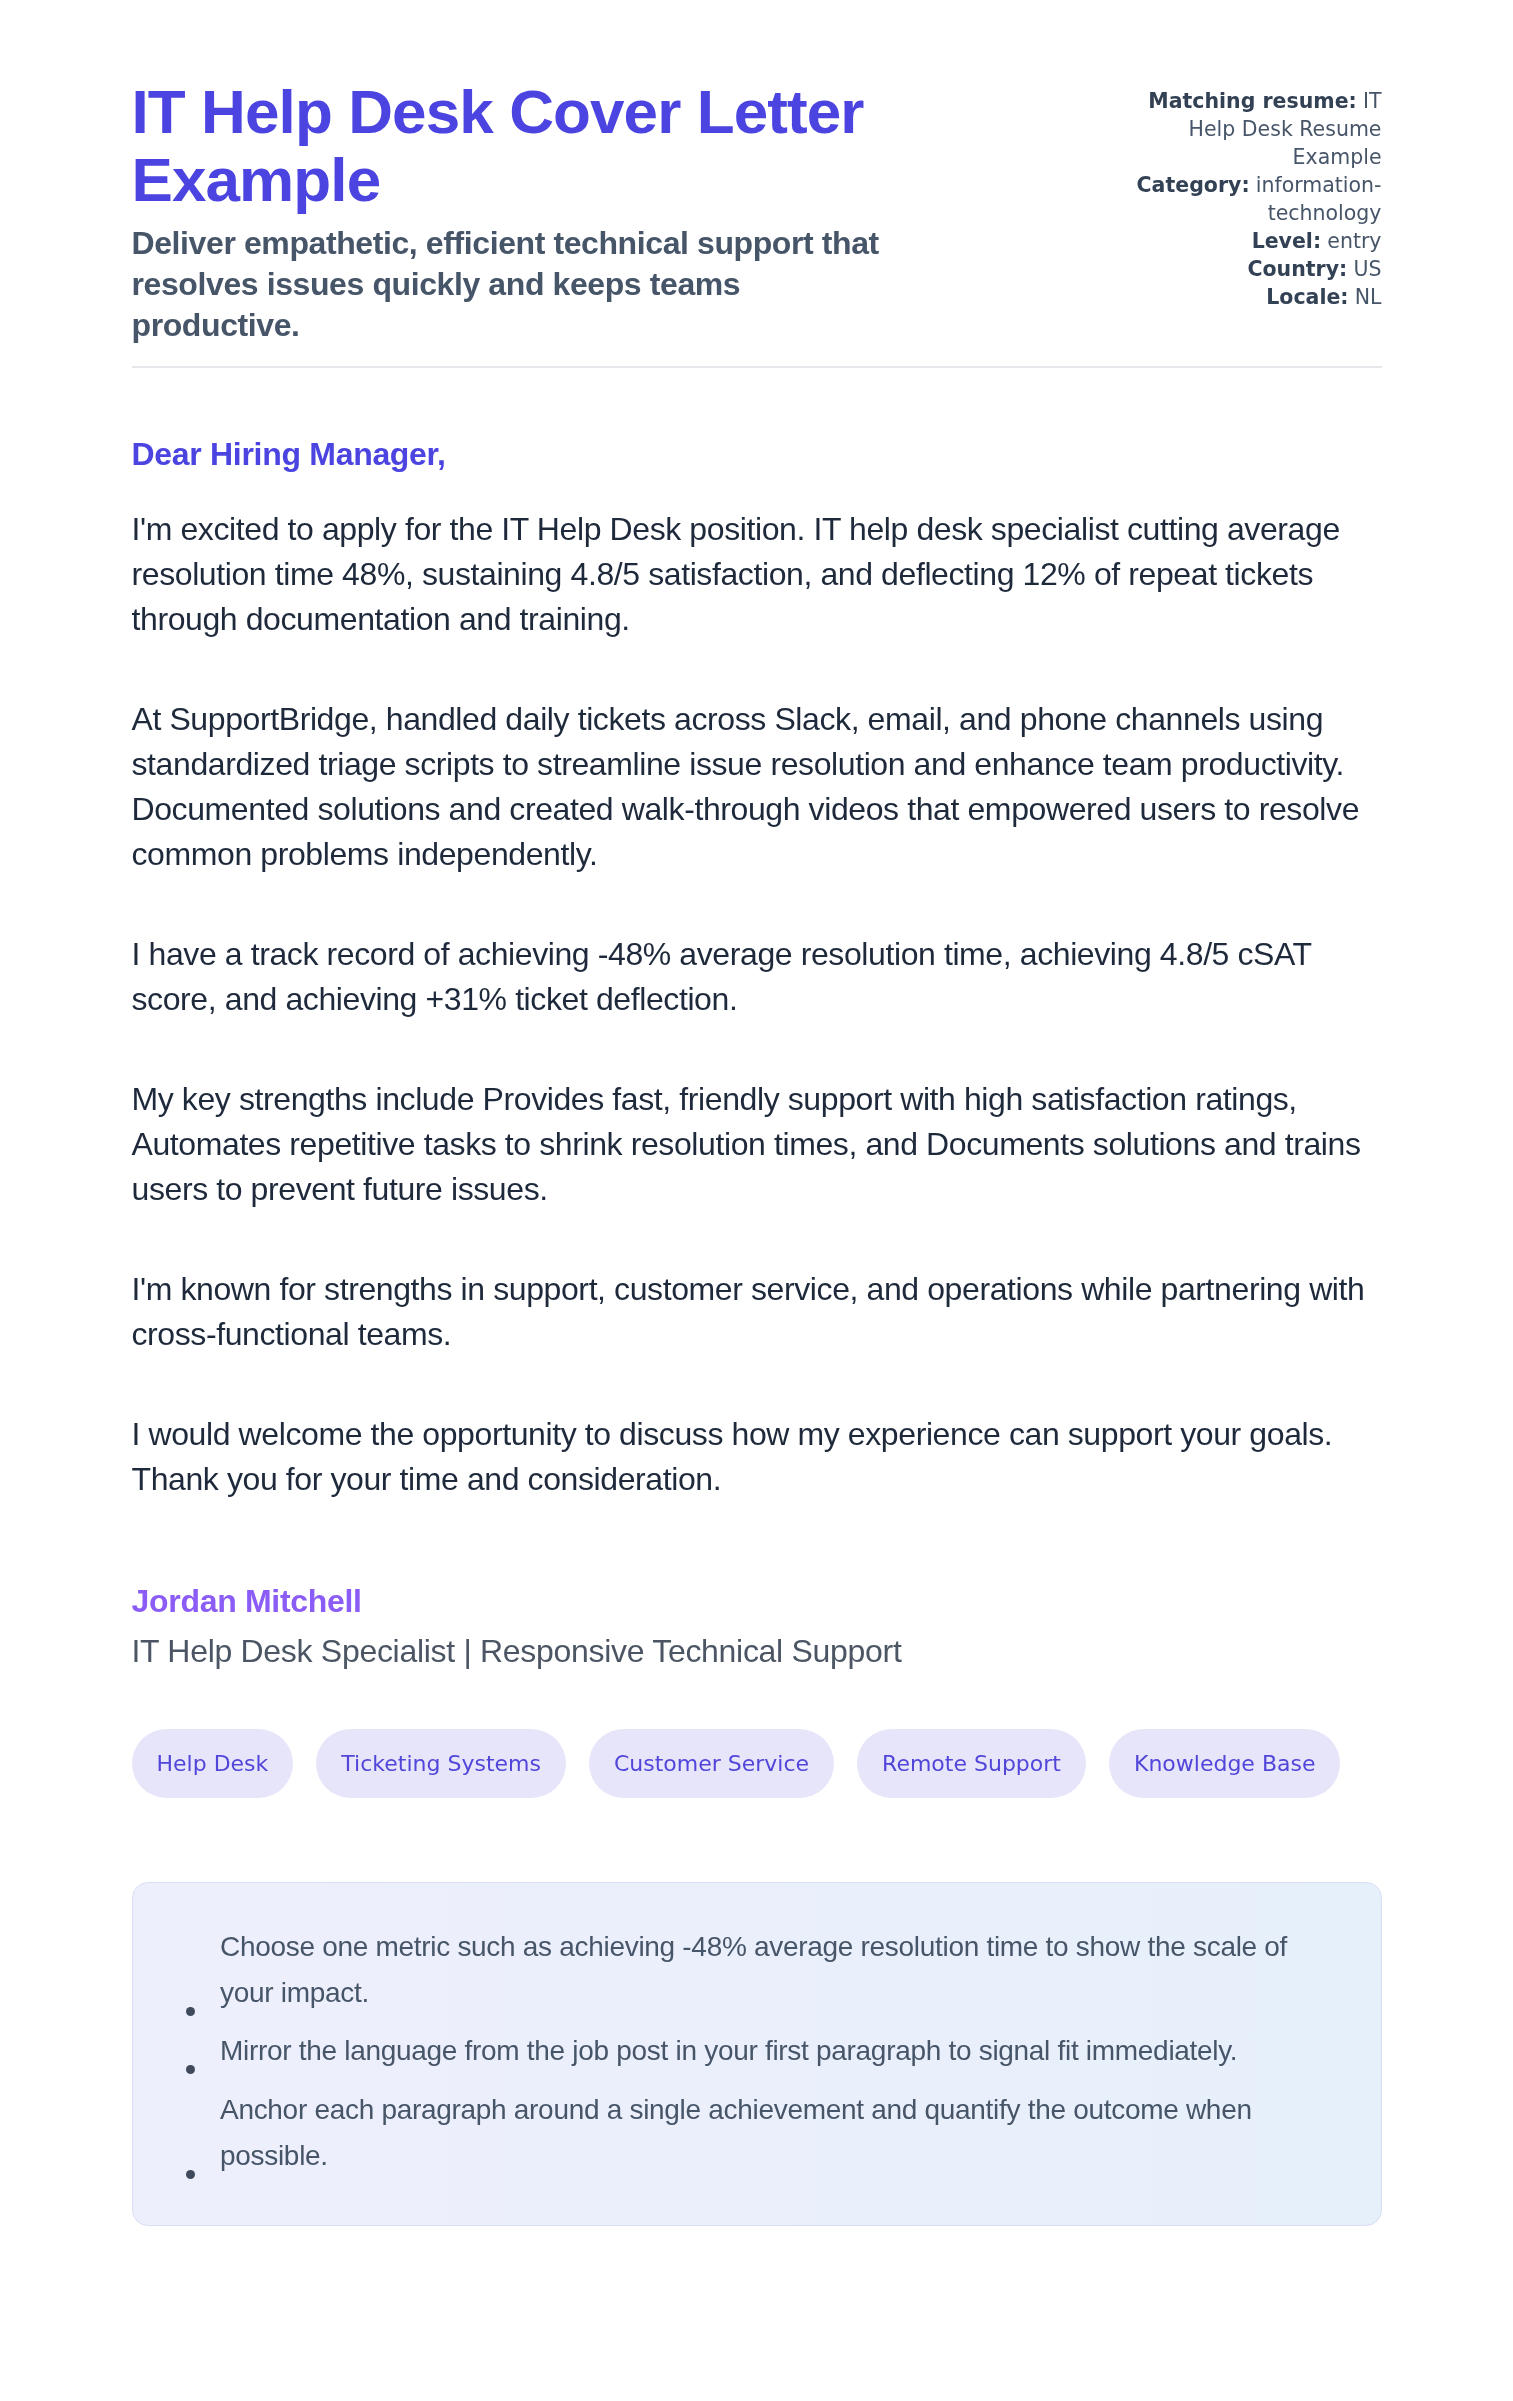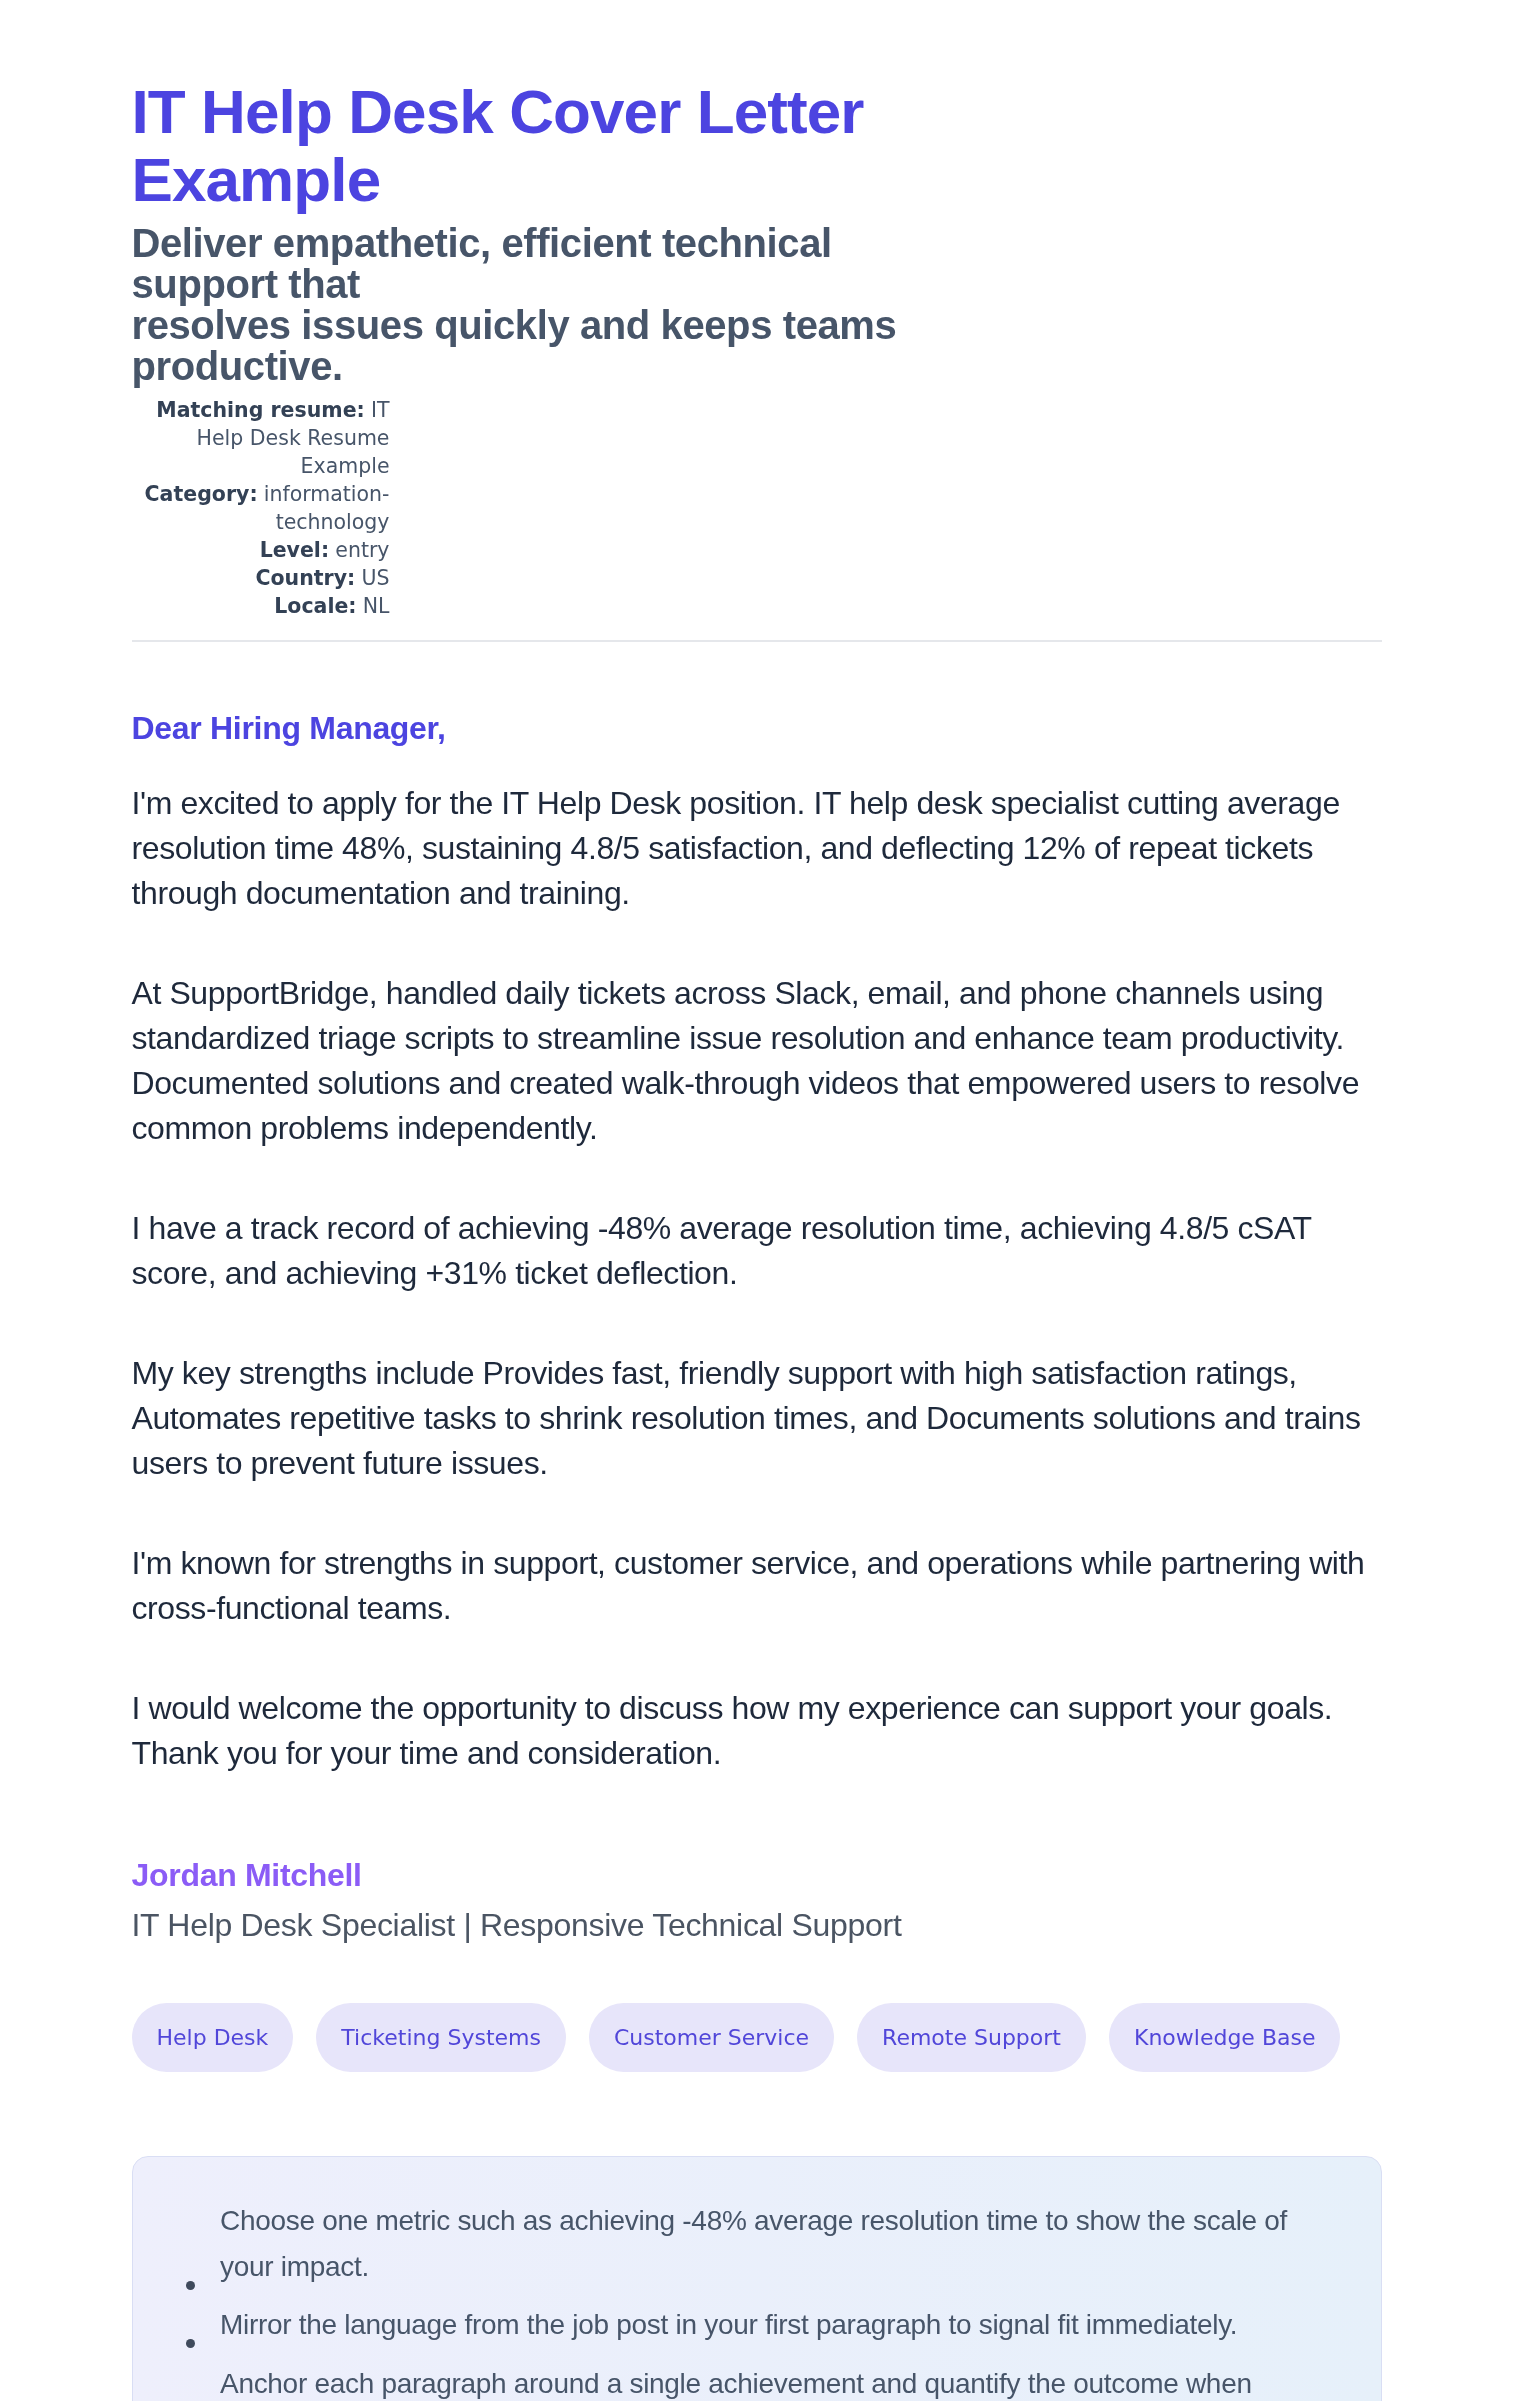--- a/index.html
+++ b/index.html
@@ -9,34 +9,34 @@
     font-family: "Liberation Sans", sans-serif;
     color: #1e293b;
   }
   .page {
     width: 1250px;
     margin: 0 auto;
     padding: 78px 0 62px 0;
   }
 
   
-  .header { display: flex; justify-content: space-between; align-items: flex-start; flex-direction: column; }
+  .header { display: flex; justify-content: space-between; align-items: flex-start; }
   .header-left { max-width: 846px; }
   h1.page-title {
     margin: 0;
     font-size: 62px;
     line-height: 68px;
     font-weight: bold;
     color: #4c44e0;
     white-space: pre-line;
     letter-spacing: -0.9px;
   }
   .page-subtitle {
     margin: 9px 0 0 0;
-    font-size: 40px;
+    font-size: 32px;
     line-height: 41px;
     font-weight: bold;
     color: #475569;
     white-space: pre-line;
     letter-spacing: -0.4px;
   }
   .meta-block {
     width: 258px;
     margin-top: 9px;
     text-align: right;

